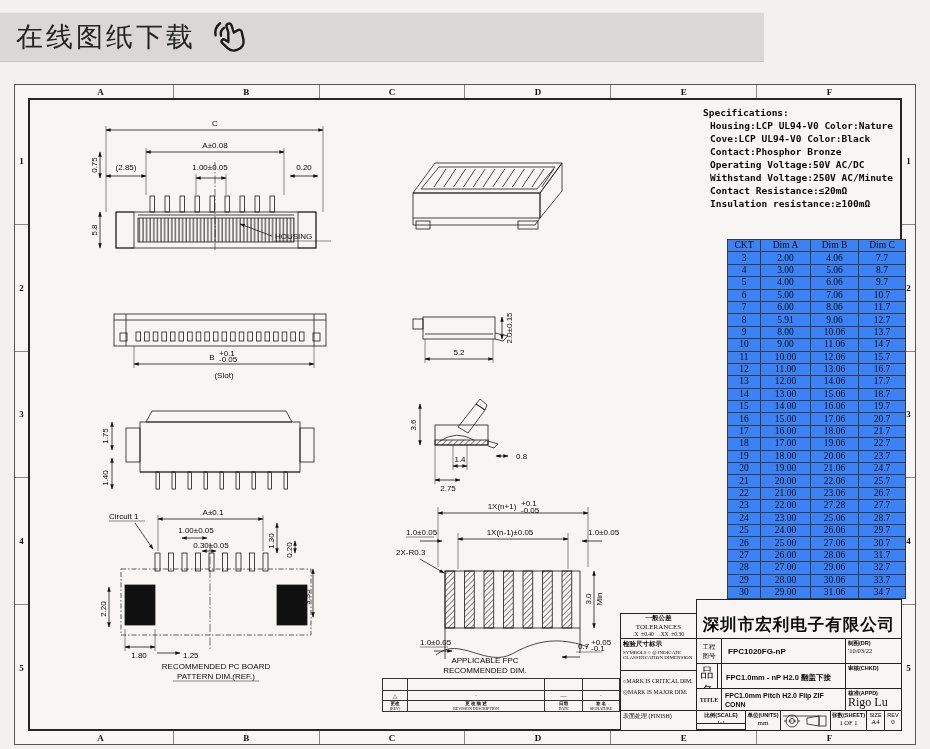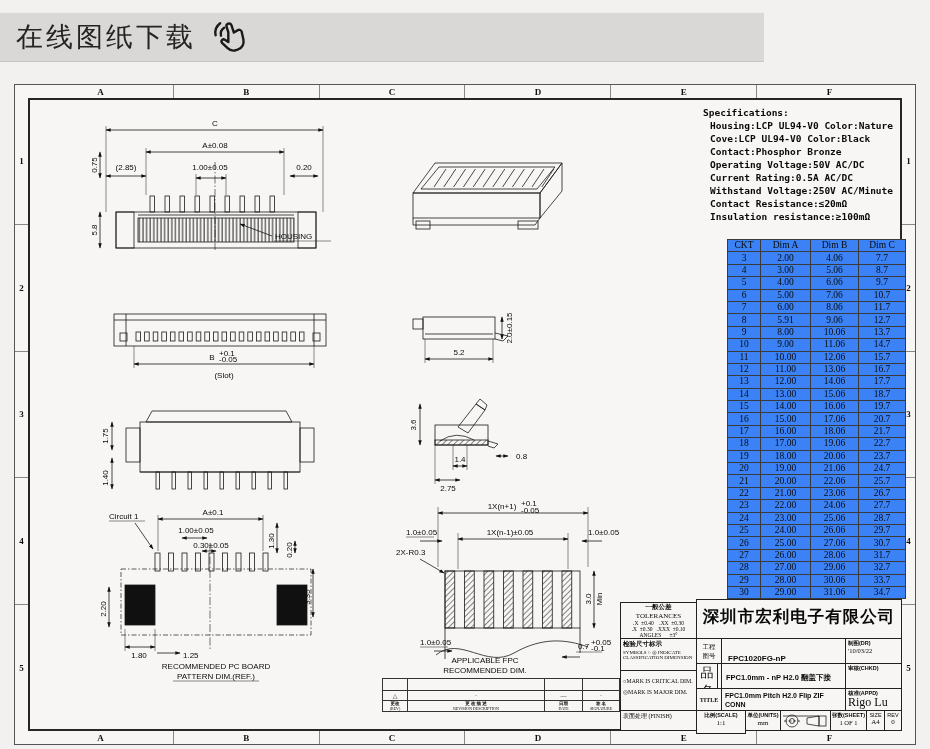--- a/index.html
+++ b/index.html
@@ -105,21 +105,20 @@
     <div class="inner"></div>
   </div>
 
   <div class="spec">
     <div>Specifications:</div>
     <div>
         <div class="ln">Housing:LCP UL94-V0 Color:Nature</div>
         <div class="ln">Cove:LCP UL94-V0 Color:Black</div>
         <div class="ln">Contact:Phosphor Bronze</div>
         <div class="ln">Operating Voltage:50V AC/DC</div>
-        <div class="ln">Current Rating:0.5A AC/DC</div>
         <div class="ln">Withstand Voltage:250V AC/Minute</div>
         <div class="ln">Contact Resistance:≤20mΩ</div>
         <div class="ln">Insulation resistance:≥100mΩ</div>
       </div>
   </div>
 
   <table class="dimtable">
     <colgroup>
         <col style="width:33px">
         <col style="width:50px">
@@ -251,21 +250,21 @@
       </tr>
         <tr>
         <td>22</td>
         <td>21.00</td>
         <td>23.06</td>
         <td>26.7</td>
       </tr>
         <tr>
         <td>23</td>
         <td>22.00</td>
-        <td>24.06</td>
+        <td>27.28</td>
         <td>27.7</td>
       </tr>
         <tr>
         <td>24</td>
         <td>23.00</td>
         <td>25.06</td>
         <td>28.7</td>
       </tr>
         <tr>
         <td>25</td>
@@ -604,47 +603,47 @@
         <span class="zh">日期</span>
         <span class="en">DATE</span>
       </div>
     <div class="rlbl">
         <span class="zh">签 名</span>
         <span class="en">SIGNATURE</span>
       </div>
   </div>
 
   <div class="tblock">
-    <div class="tc" style="left:0;top:3px;width:77px;height:40px;text-align:center">
+    <div class="tc" style="left:0;top:14px;width:77px;height:40px;text-align:center">
       <div style="font-size:6.5px;font-weight:bold">一般公差</div>
       <div style="font-size:7px">TOLERANCES</div>
       <div style="font-size:5.5px;white-space:pre">.X  ±0.40    .XX  ±0.30</div>
       <div style="font-size:5.5px;white-space:pre">.X  ±0.30   .XXX  ±0.10</div>
       <div style="font-size:5.5px;white-space:pre">ANGLES      ±3°</div>
     </div>
     <div class="tc" style="left:76px;top:0;width:206px;height:40px;text-align:center">
-      <div style="font-size:16.5px;font-weight:bold;letter-spacing:1px;margin-top:6px">深圳市宏利电子有限公司</div>
+      <div style="font-size:16.5px;font-weight:bold;letter-spacing:1px;margin-top:14px">深圳市宏利电子有限公司</div>
     </div>
     <div class="tc" style="left:0;top:39px;width:77px;height:33px;padding:1px 2px">
       <div style="font-size:6.5px;font-weight:bold">检验尺寸标示</div>
       <div style="font-size:5px">SYMBOLS ○ ◎ INDICATE</div>
       <div style="font-size:5px">CLASSIFICATION DIMENSION</div>
     </div>
     <div class="tc" style="left:0;top:71px;width:77px;height:41px;padding:5px 2px;line-height:11px">
       <div style="font-size:5.8px">○MARK IS CRITICAL DIM.</div>
       <div style="font-size:5.8px">◎MARK IS MAJOR DIM.</div>
     </div>
     <div class="tc" style="left:0;top:111px;width:77px;height:21px;padding:1px 2px;font-size:6px">
       <span>表面处理 (FINISH)</span>
     </div>
     <div class="tc" style="left:76px;top:39px;width:26px;height:26px;text-align:center;font-size:6.5px;line-height:9px;padding-top:3px">
       <div>工程</div>
         <div>图号</div>
     </div>
-    <div class="tc" style="left:101px;top:39px;width:125px;height:26px;font:bold 8px 'Liberation Sans',sans-serif;display:flex;align-items:flex-end;padding-left:6px">
+    <div class="tc" style="left:101px;top:39px;width:125px;height:26px;font:bold 8px 'Liberation Sans',sans-serif;display:flex;align-items:center;padding-left:6px">
       <span>FPC1020FG-nP</span>
     </div>
     <div class="tc" style="left:225px;top:39px;width:57px;height:26px;padding:1px 2px">
       <div class="lab b">制图(DR)</div>
       <div style="font-size:6.5px">'10/03/22</div>
     </div>
     <div class="tc" style="left:76px;top:64px;width:22px;height:26px;text-align:center;font-size:13px;display:flex;align-items:flex-start;justify-content:center">
       <span>品名</span>
     </div>
     <div class="tc" style="left:101px;top:64px;width:125px;height:30px;font:bold 7.5px 'Liberation Sans',sans-serif;display:flex;align-items:center;padding-left:4px">
@@ -657,21 +656,21 @@
       <span>TITLE</span>
     </div>
     <div class="tc" style="left:101px;top:89px;width:125px;height:23px;font:bold 7px 'Liberation Sans',sans-serif;padding:2px 3px;line-height:9px">
       <div>FPC1.0mm Pitch H2.0  Flip ZIF</div>
       <div>CONN</div>
     </div>
     <div class="tc" style="left:225px;top:89px;width:57px;height:23px;padding:1px 2px">
       <div class="lab b">核准(APPD)</div>
       <div style="font-size:12px;margin-top:-2px">Rigo Lu</div>
     </div>
-    <div class="tc" style="left:76px;top:111px;width:50px;height:24px;text-align:center;padding-top:1px">
+    <div class="tc" style="left:76px;top:111px;width:50px;height:14px;text-align:center;padding-top:1px">
       <div class="lab b">比例(SCALE)</div>
       <div style="font-size:7px">1:1</div>
     </div>
     <div class="tc" style="left:125px;top:111px;width:36px;height:21px;text-align:center;padding-top:1px">
       <div class="lab b">单位(UNITS)</div>
       <div style="font-size:7px">mm</div>
     </div>
     <div class="tc" style="left:160px;top:111px;width:51px;height:21px;display:flex;align-items:center;justify-content:center">
       <svg width="46" height="16" viewBox="0 0 46 16">
         <g fill="none" stroke="#222" stroke-width=".8">

